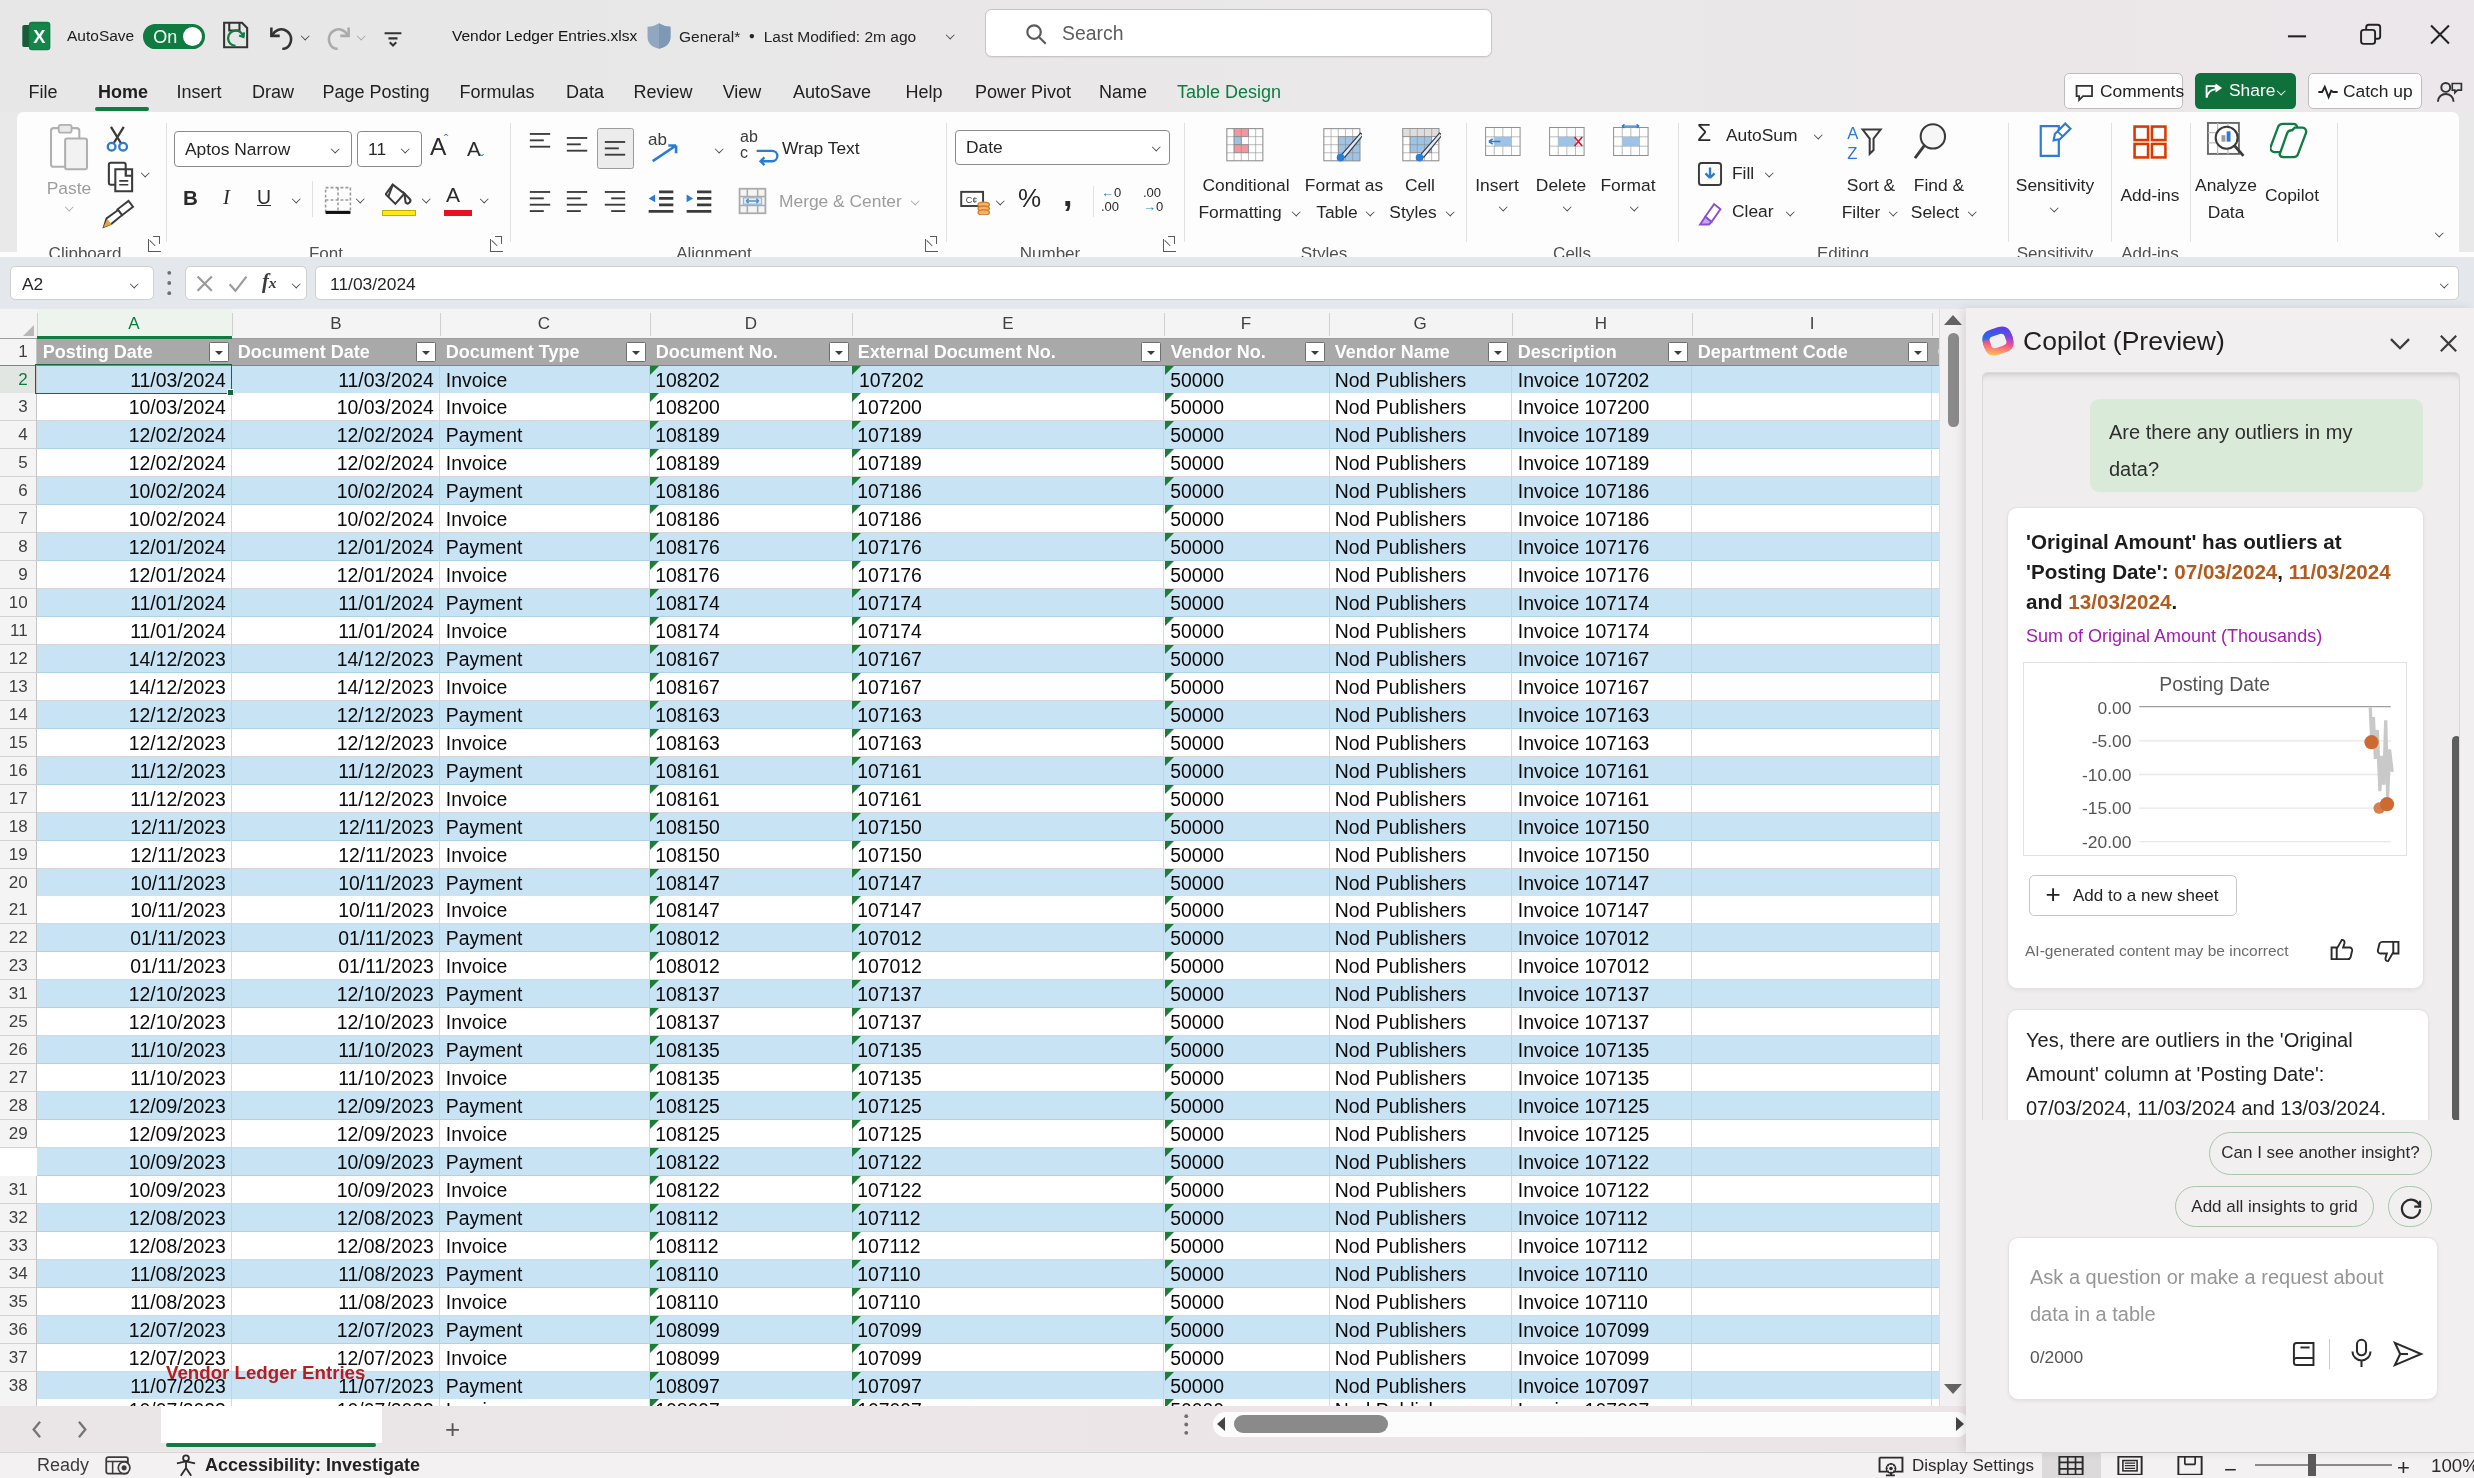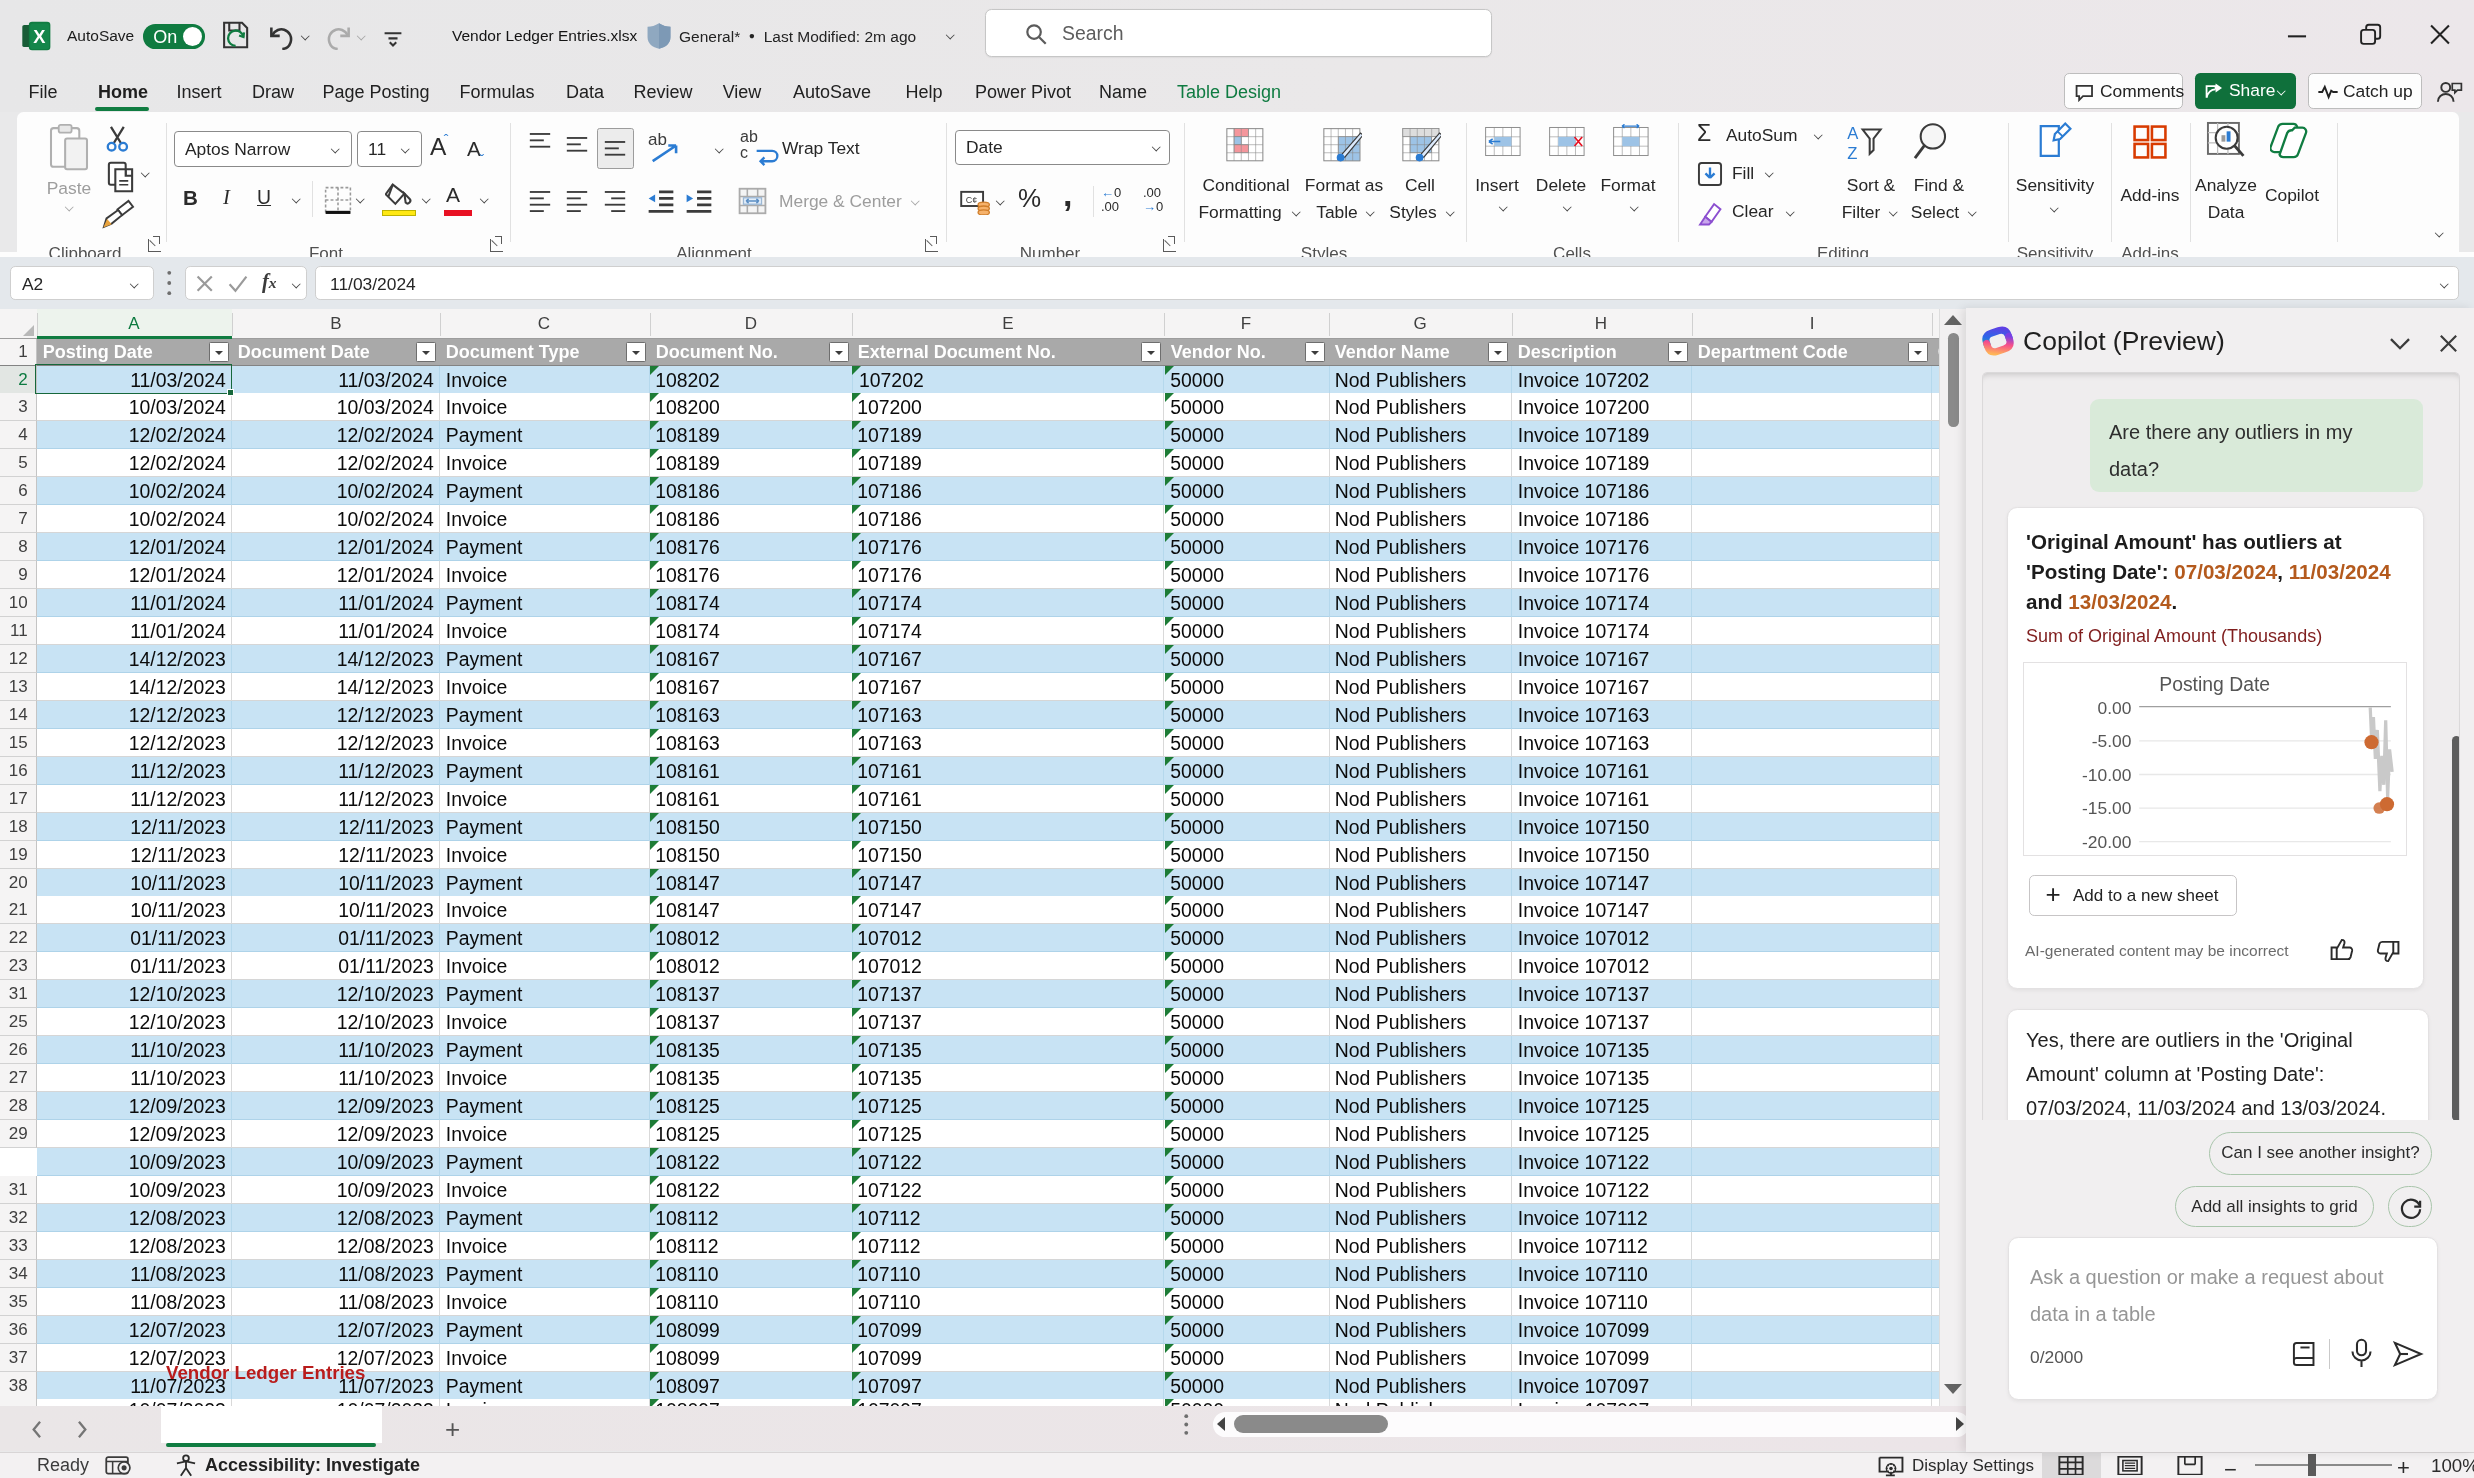--- a/index.html
+++ b/index.html
@@ -1105,21 +1105,21 @@
       <path d="M3 3 L15 15 M15 3 L3 15" stroke="#3b3b3b" stroke-width="1.7"></path>
     </svg>
 
 <div class="abs" style="left:1982px;top:372px;width:478px;height:748px;background:#efedee;border:0.6px solid #dbd9da;border-bottom:none;border-radius:5.2px 5.2px 0 0;box-shadow:inset 0 6.5px 6.5px -5.2px rgba(0,0,0,0.18);overflow:hidden;">
 
   <div style="position:absolute;left:107px;top:26px;width:333px;height:93px;background:#d9ead9;border-radius:9px;"></div>
   <div style="position:absolute;left:126px;top:41px;width:316px;font-size:20px;line-height:37px;color:#2e2e2e;white-space:nowrap;">Are there any outliers in my<br>data?</div>
 
   <div class="card" style="left:24px;top:134px;width:417px;height:482px;"></div>
   <div style="position:absolute;left:43px;top:154px;width:400px;font-size:20.6px;font-weight:bold;line-height:30px;color:#1c1c1c;white-space:nowrap;">'Original Amount' has outliers at<br>'Posting Date': <span style="color:#b45a1d;">07/03/2024</span>, <span style="color:#b45a1d;">11/03/2024</span><br>and <span style="color:#b45a1d;">13/03/2024</span>.</div>
-  <div style="position:absolute;left:43px;top:253px;font-size:18px;color:#7f1d1d;">Sum of Original Amount (Thousands)</div>
+  <div style="position:absolute;left:43px;top:253px;font-size:18px;color:#a21caf;">Sum of Original Amount (Thousands)</div>
 
   <div style="position:absolute;left:40px;top:289px;width:384px;height:194px;background:#fff;border:0.6px solid #e3e1e2;"></div>
   <svg style="position:absolute;left:40px;top:289px" width="384" height="194" viewBox="0 0 595 300">
     <text x="297" y="44" font-family="Liberation Sans" font-size="30" fill="#555" text-anchor="middle">Posting Date</text>
     <g font-family="Liberation Sans" font-size="27" fill="#555" text-anchor="end">
       <text x="168" y="80">0.00</text>
           <text x="168" y="132">-5.00</text>
           <text x="168" y="184">-10.00</text>
           <text x="168" y="236">-15.00</text>
           <text x="168" y="288">-20.00</text>

